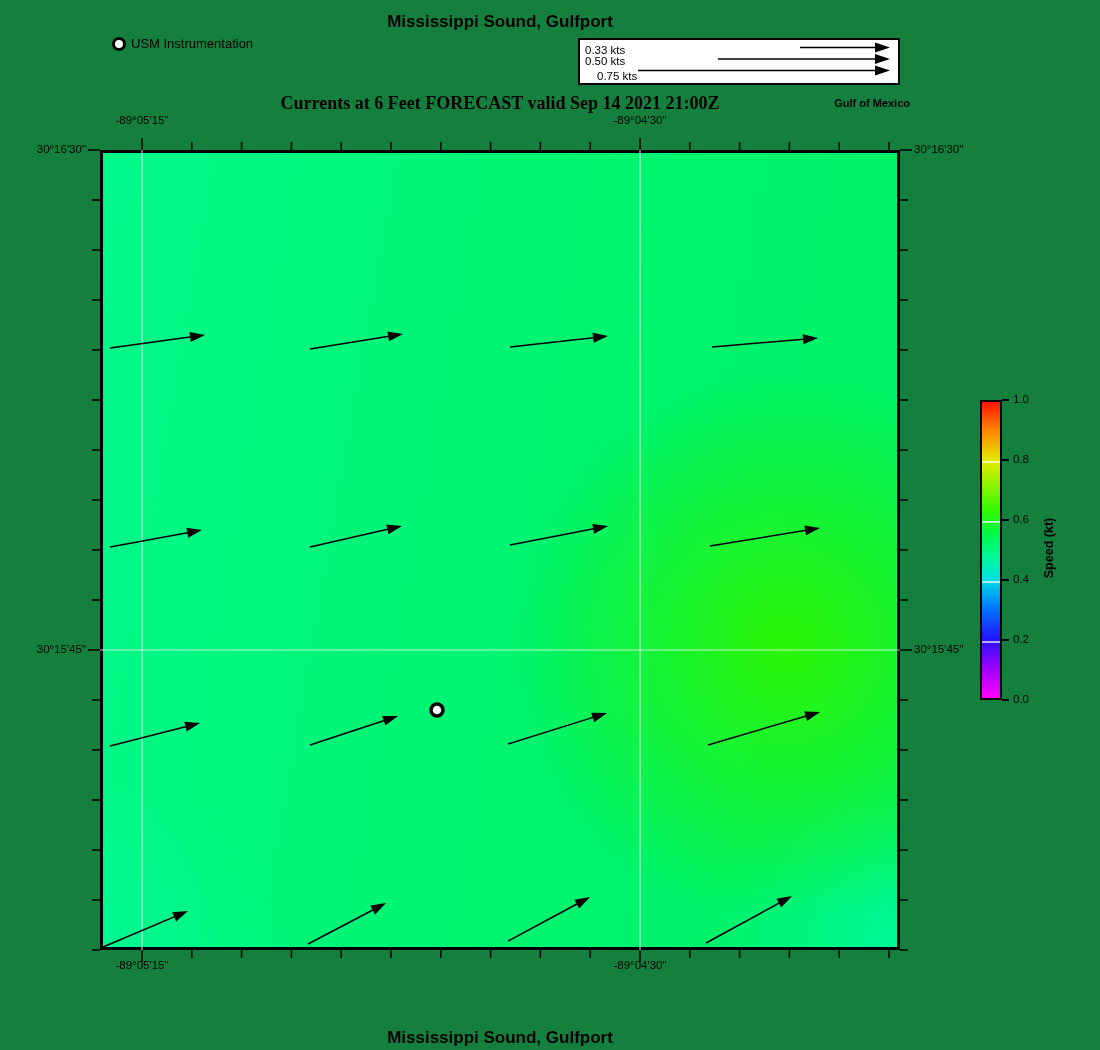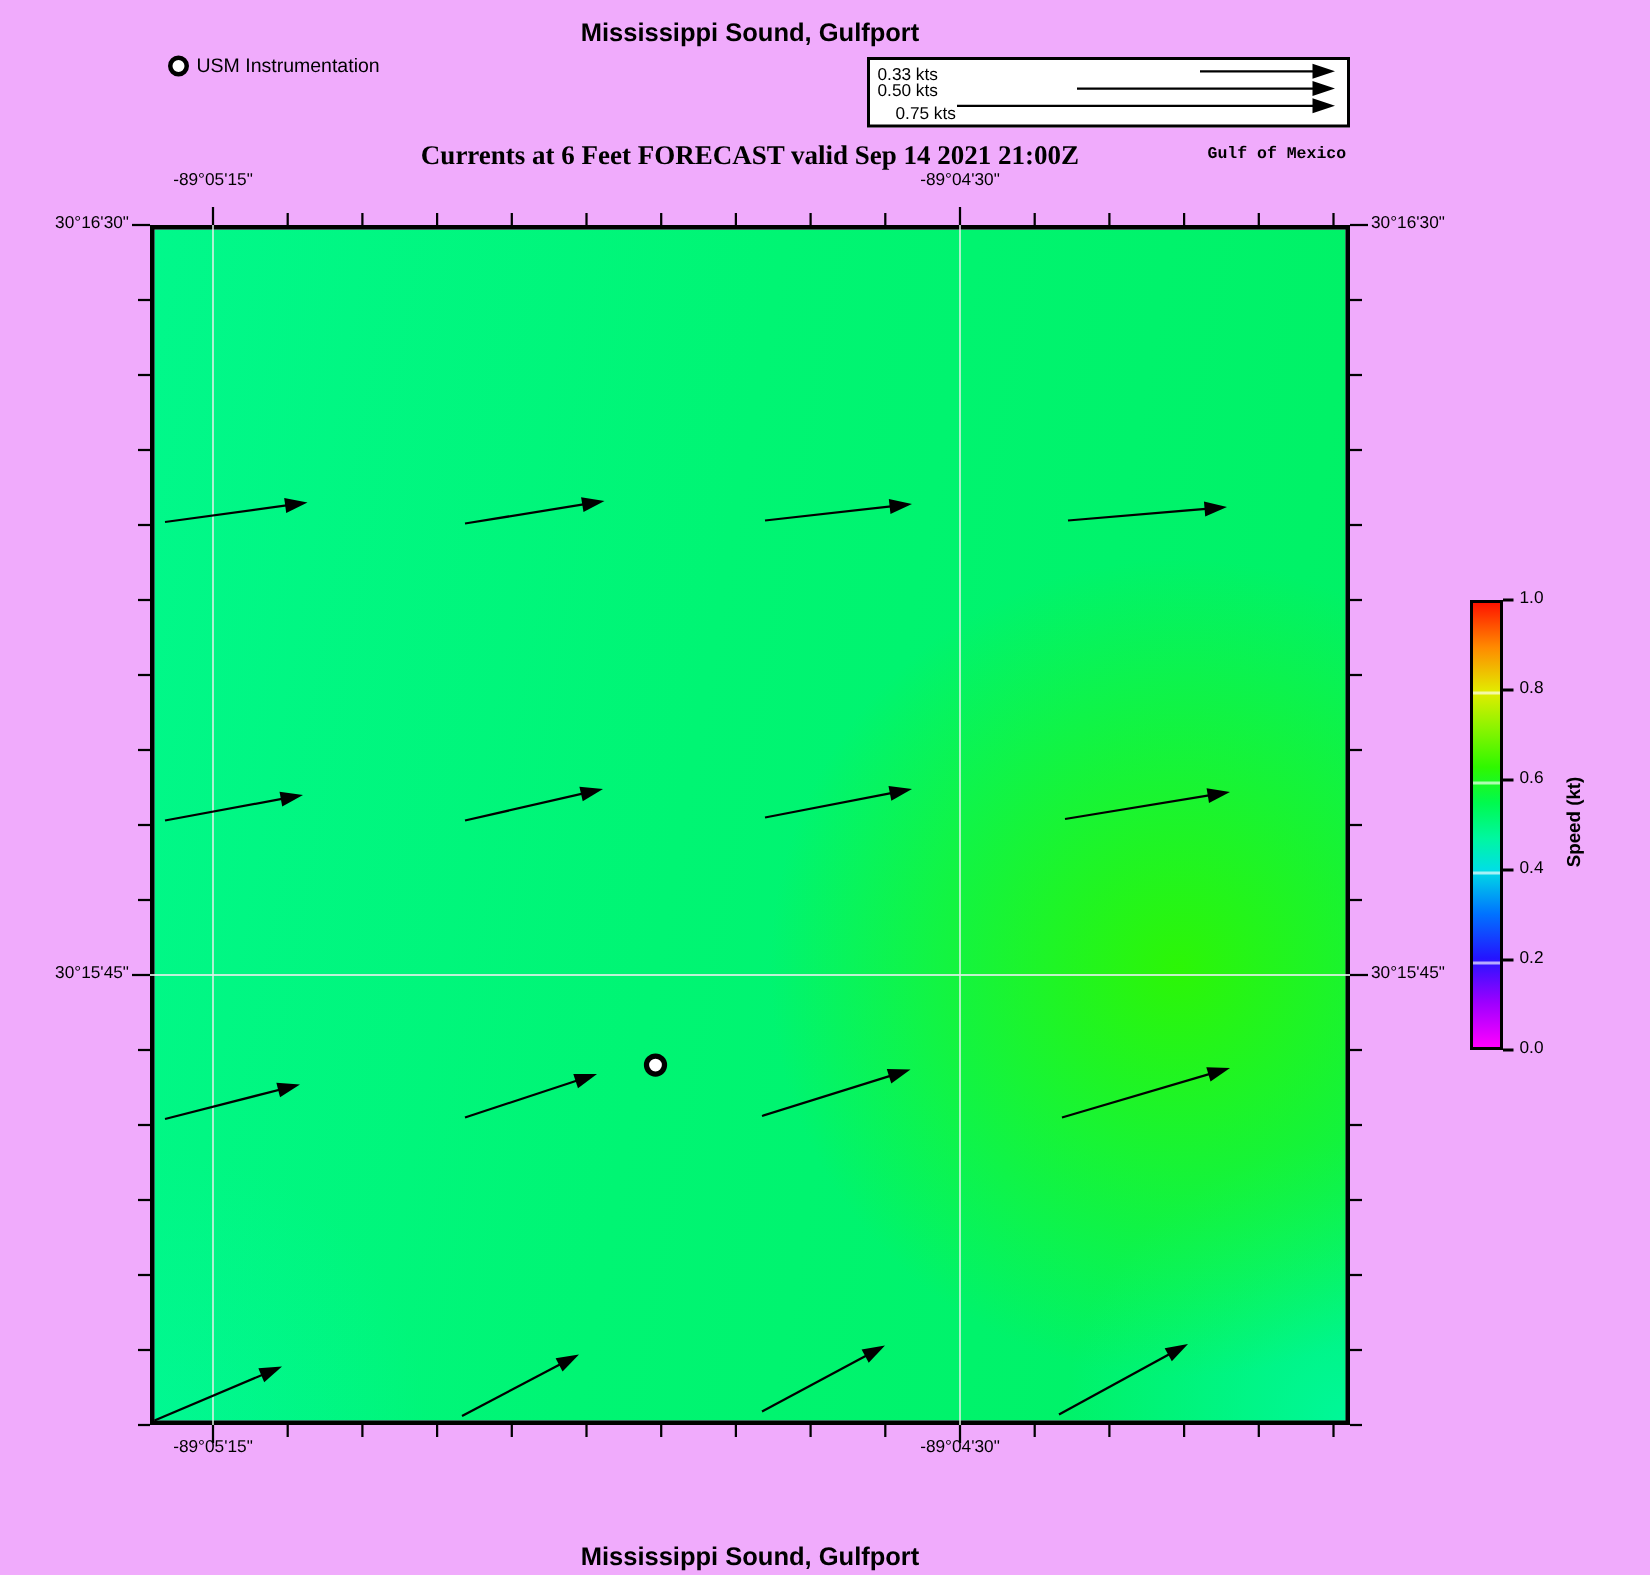--- a/index.html
+++ b/index.html
@@ -1,29 +1,29 @@
 <!DOCTYPE html>
 <html><head>
 <meta charset="utf-8">
 <style>
   html,body{margin:0;padding:0;background:#fff;}
-  .canvas{position:relative;width:1100px;height:1050px;background:#f0abfc;
+  .canvas{position:relative;width:1100px;height:1050px;background:#15803d;
           font-family:"Liberation Sans",sans-serif;color:#000;overflow:hidden;}
   .title-top{position:absolute;left:100px;top:12px;width:800px;text-align:center;
              font-size:17px;font-weight:bold;}
   .usm-legend{position:absolute;left:112px;top:36px;display:flex;align-items:center;gap:5px;}
   .usm-circle{width:8px;height:8px;border:3px solid #000;border-radius:50%;background:#fff;display:inline-block;}
   .usm-label{font-size:13px;}
   .scale-box{position:absolute;left:578px;top:38px;width:322px;height:47px;
              border:2px solid #000;box-sizing:border-box;background:#fff;}
   .scale-label{position:absolute;left:5px;font-size:11.5px;line-height:12px;white-space:nowrap;}
   .subtitle{position:absolute;left:100px;top:93px;width:800px;text-align:center;
             font-family:"Liberation Serif",serif;font-size:18px;font-weight:bold;}
-  .gulf{position:absolute;left:805px;top:97px;width:105px;text-align:left;
-        font-family:Liberation Mono, monospace;font-size:11px;font-weight:bold;}
+  .gulf{position:absolute;left:805px;top:97px;width:105px;text-align:right;
+        font-family:Liberation Sans, sans-serif;font-size:11px;font-weight:bold;}
   .map{position:absolute;left:100px;top:150px;width:800px;height:800px;
        border:3px solid #000;box-sizing:border-box;}
   #overlay{position:absolute;left:0;top:0;width:1100px;height:1050px;pointer-events:none;}
   .axis-label{position:absolute;font-size:11.5px;white-space:nowrap;}
   .colorbar{position:absolute;border:2px solid #000;box-sizing:border-box;}
   .cb-inner-line{position:absolute;left:0;width:100%;height:1.5px;background:rgba(255,255,255,0.65);}
   .cb-tick{position:absolute;height:1.5px;background:#000;}
   .cb-tick-label{position:absolute;font-size:11.5px;}
   .cb-axis-label{position:absolute;left:1049px;top:548px;transform:translate(-50%,-50%) rotate(-90deg);
                  font-size:12.5px;font-weight:bold;white-space:nowrap;}

